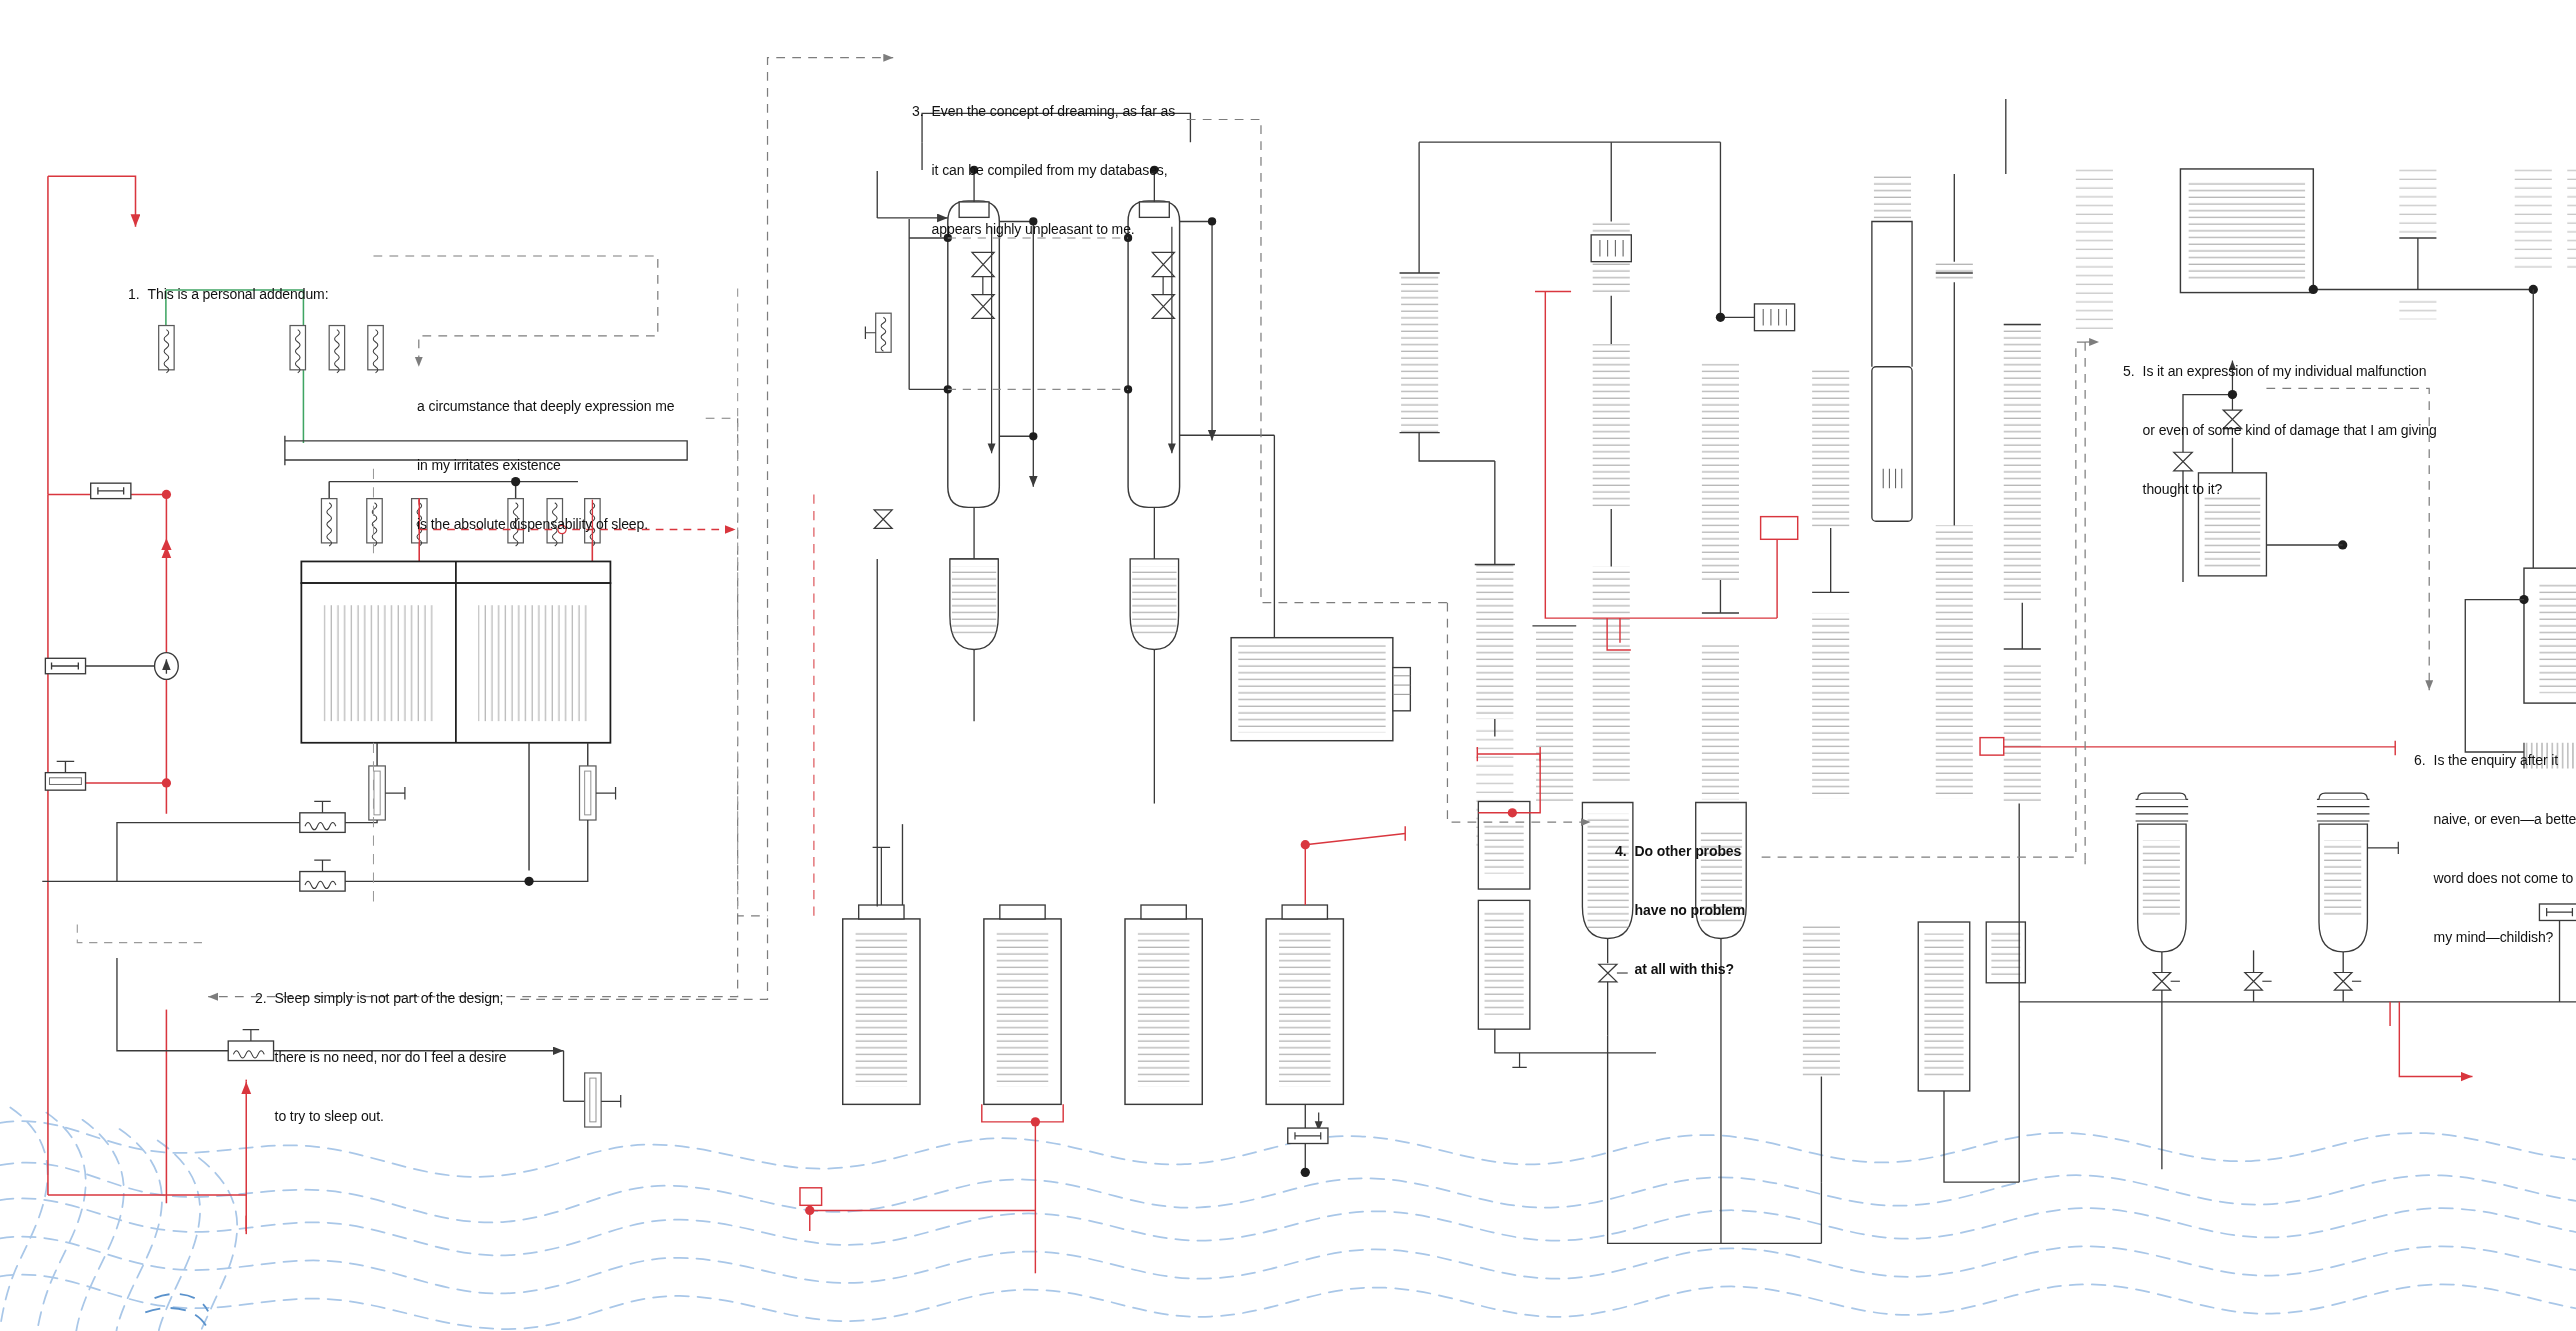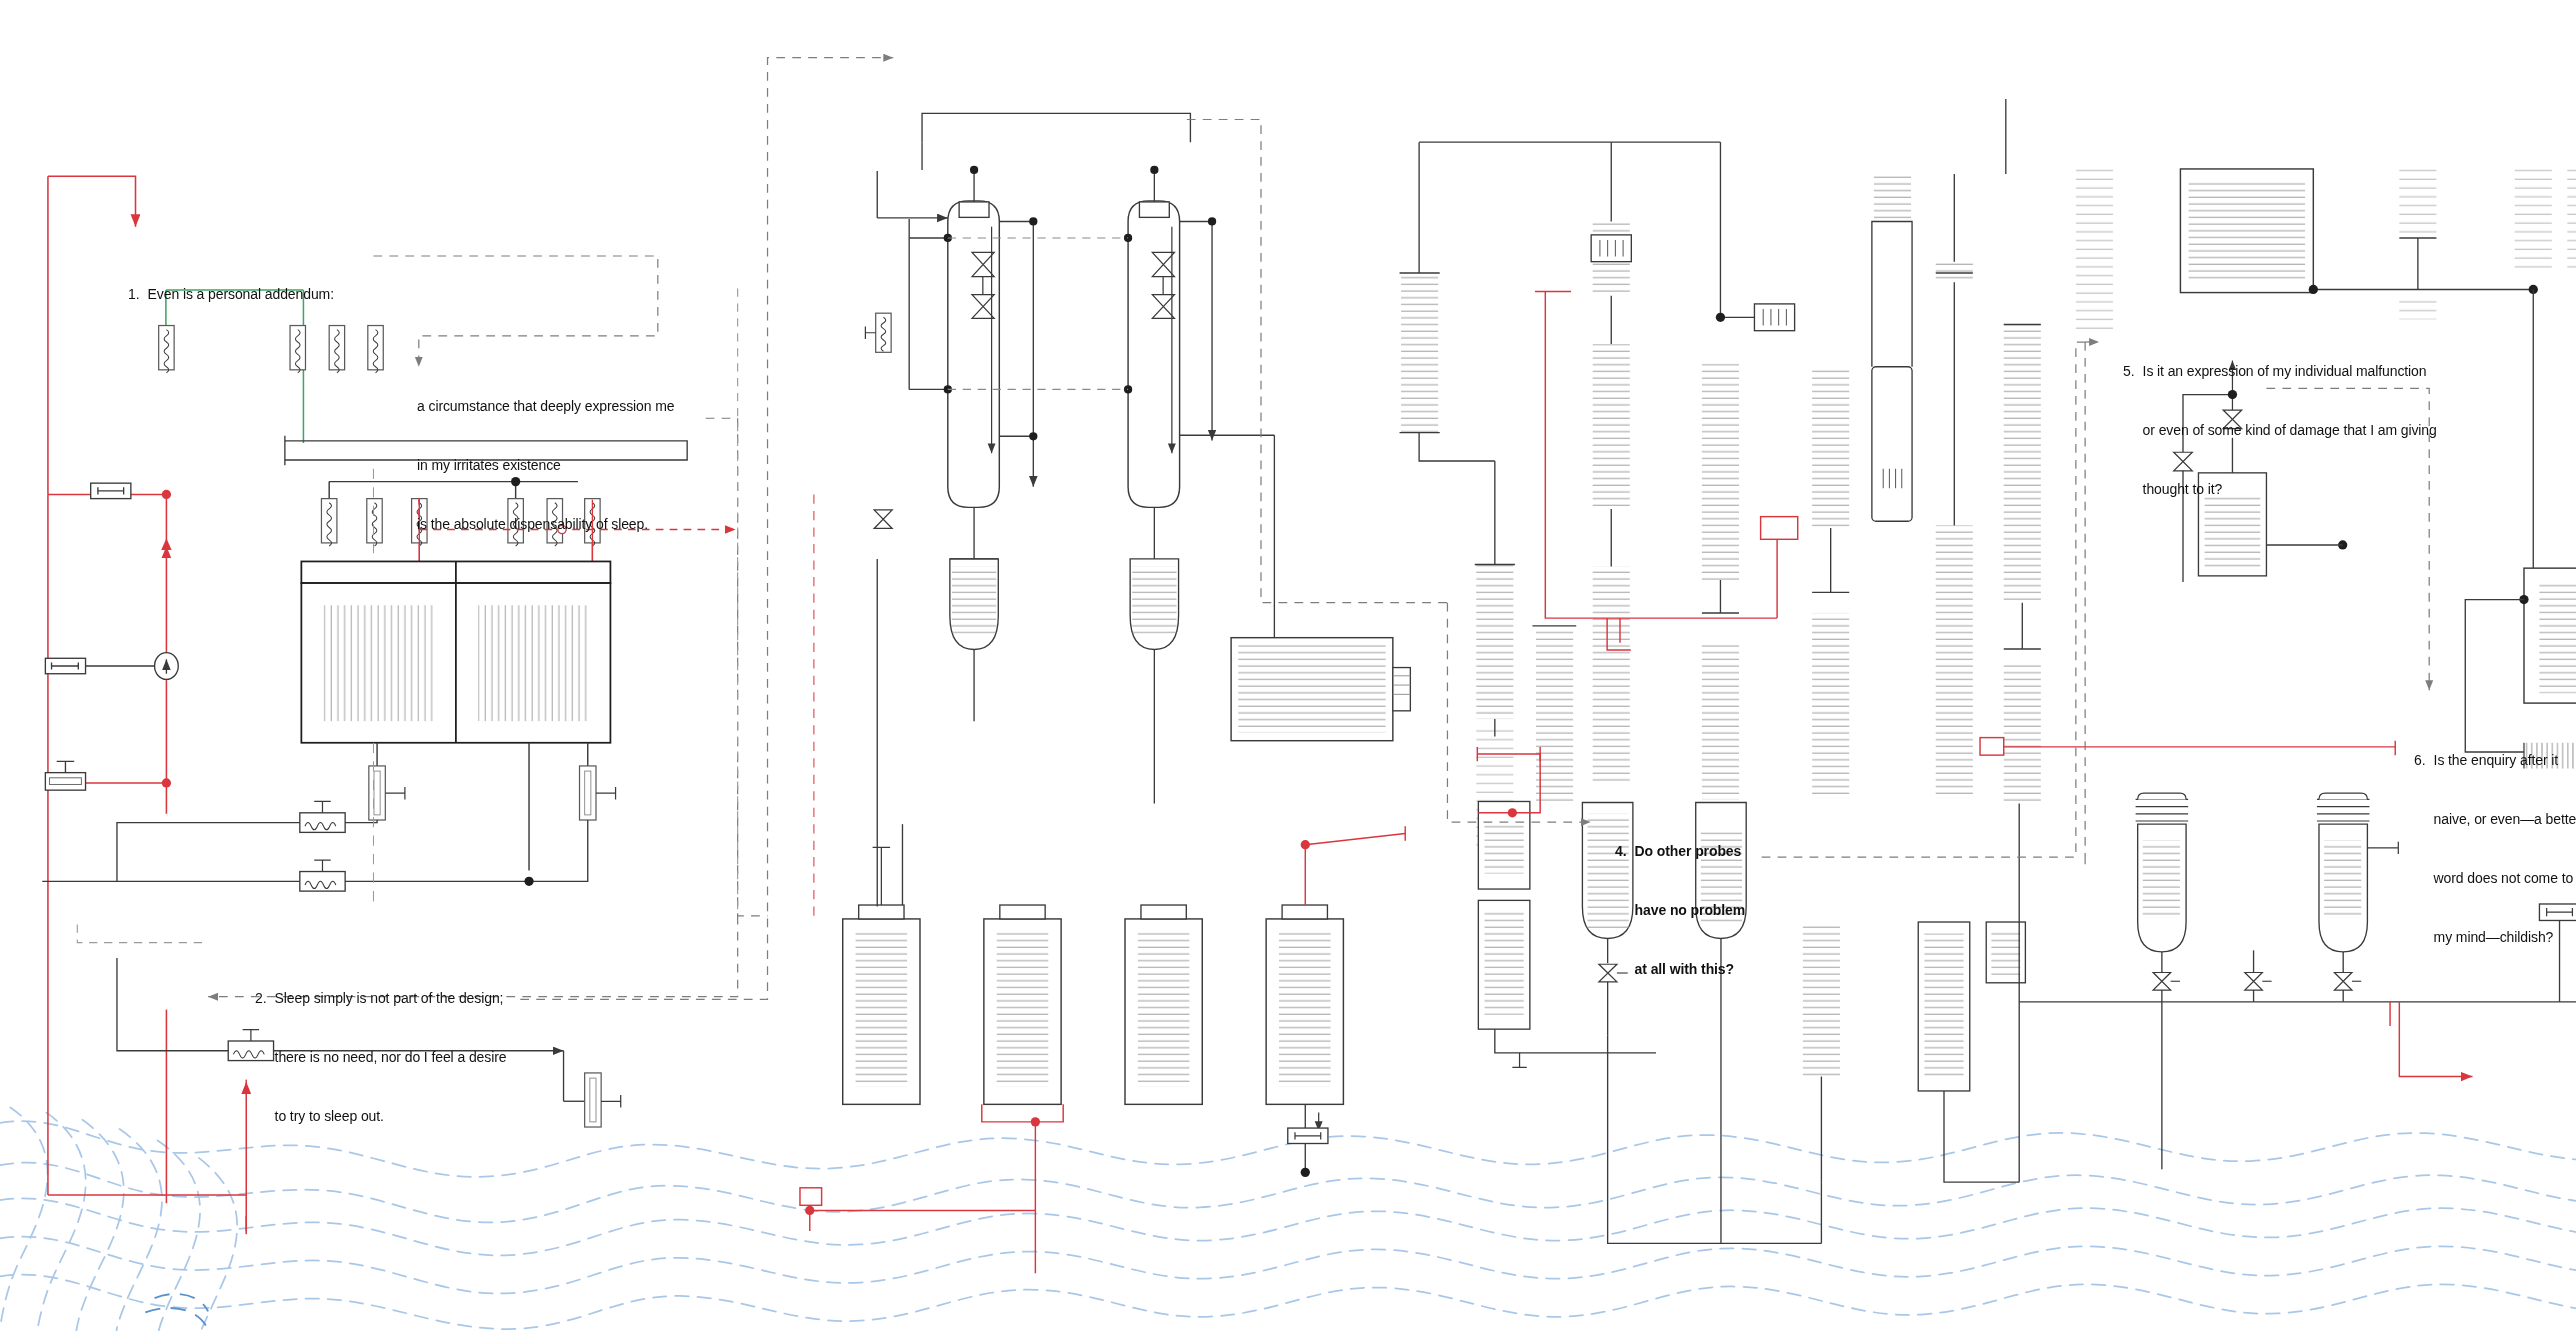--- a/index.html
+++ b/index.html
@@ -790,35 +790,40 @@
         <path d="M4400,754 L4716,754 L4716,1340" marker-end="url(#ahd)"></path>
       </g>
       <g stroke="#7d7d7d" stroke-width="2.4" stroke-dasharray="17 14">
         <path d="M4048,1670 L4048,1678"></path>
       </g>
 
     </g>
   </svg>
 
   <div class="anno" style="left:128px;top:246px;">
-    <span class="ln"><span class="num">1.</span><span>Even is a personal addendum:</span></span>
+    <span class="ln"><span class="num">1.</span><span>This is a personal addendum:</span></span>
   </div>
 
   <div class="anno" style="left:417px;top:358px;">
     <span class="ln">a circumstance that deeply expression me</span>
     <span class="ln">in my irritates existence</span>
     <span class="ln">is the absolute dispensability of sleep.</span>
   </div>
 
   <div class="anno" style="left:231px;top:950px;margin-left:24px;">
     <span class="ln"><span class="num">2.</span><span>Sleep simply is not part of the design;</span></span>
     <span class="ln ind">there is no need, nor do I feel a desire</span>
     <span class="ln ind">to try to sleep out.</span>
   </div>
 
+  <div class="anno" style="left:912px;top:63px;">
+    <span class="ln"><span class="num">3.</span><span>Even the concept of dreaming, as far as</span></span>
+    <span class="ln ind">it can be compiled from my databases,</span>
+    <span class="ln ind">appears highly unpleasant to me.</span>
+  </div>
 
   <div class="anno" style="left:1615px;top:803px;font-weight:bold;">
     <span class="ln"><span class="num">4.</span><span>Do other probes</span></span>
     <span class="ln ind">have no problem</span>
     <span class="ln ind">at all with this?</span>
   </div>
 
   <div class="anno" style="left:2123px;top:323px;">
     <span class="ln"><span class="num">5.</span><span>Is it an expression of my individual malfunction</span></span>
     <span class="ln ind">or even of some kind of damage that I am giving</span>

